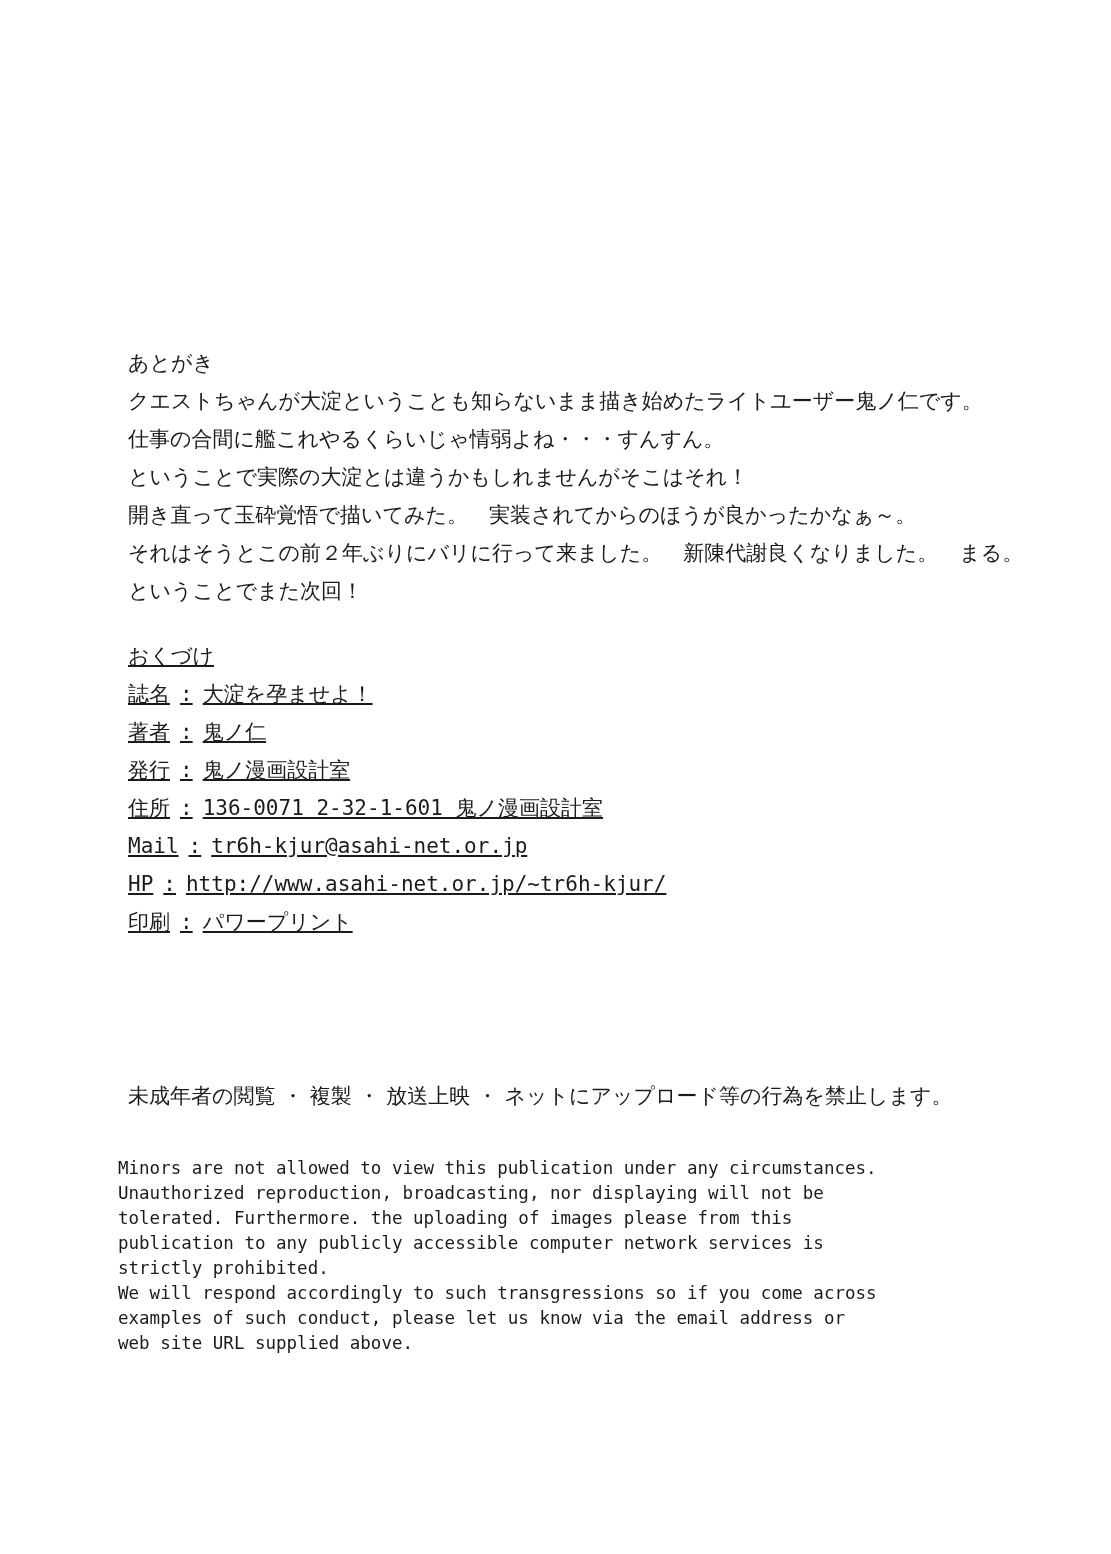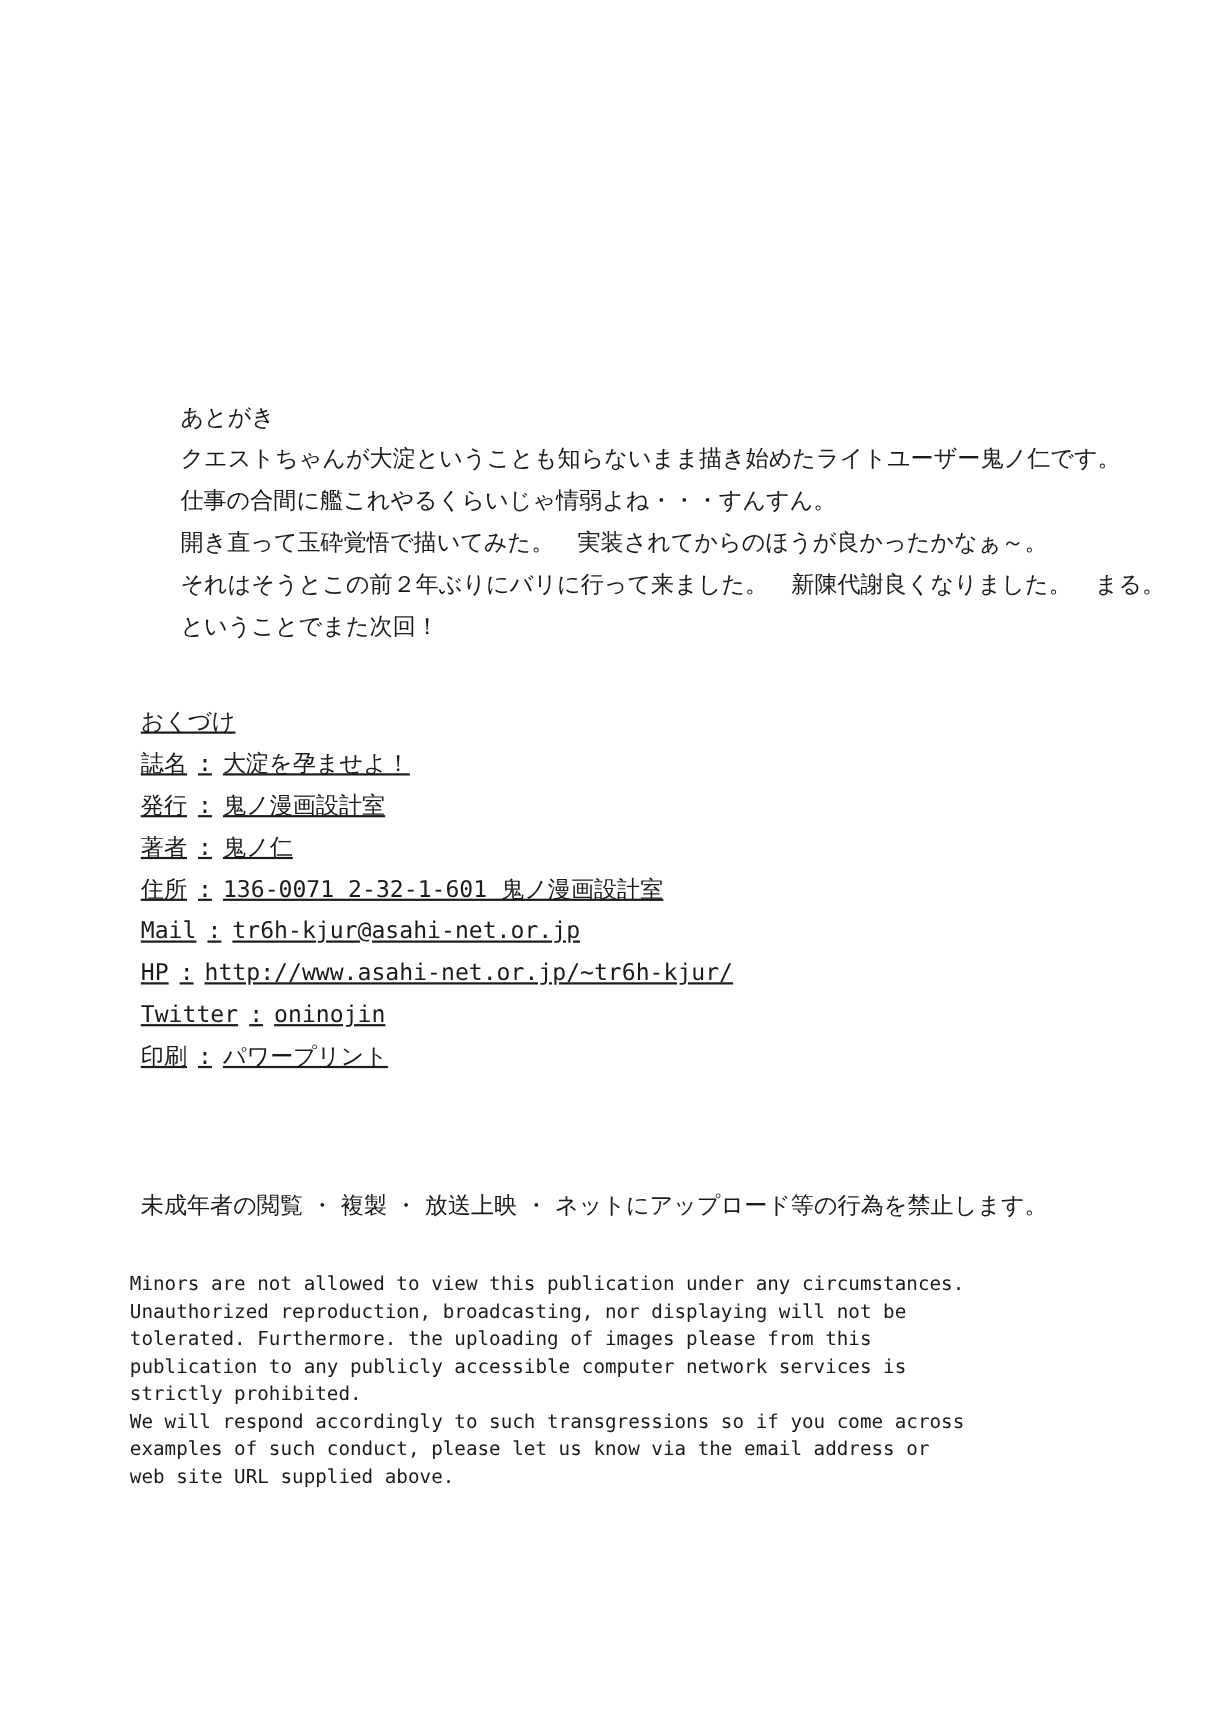--- a/index.html
+++ b/index.html
@@ -7,22 +7,22 @@
     position:relative;
     width:1111px;
     height:1554px;
     background:#ffffff;
     color:#1b1b1b;
     font-family:"DejaVu Sans","Liberation Sans",sans-serif;
     overflow:hidden;
   }
   .line{white-space:pre;}
   .afterword{
-    position:absolute;left:128px;top:360px;
-    font-size:21px;line-height:38px;margin-left:36px;
+    position:absolute;left:128px;top:344px;
+    font-size:21px;line-height:38px;
   }
   .colophon{
     position:absolute;left:128px;top:637px;
     font-size:21px;line-height:38px;
     font-family:"DejaVu Sans Mono","DejaVu Sans","Liberation Mono",monospace;
     text-decoration:underline;
   }
   .colophon .sep{margin:0 10px;}
   .notice-jp{
     position:absolute;left:128px;top:1078px;
@@ -36,34 +36,34 @@
 </style>
 </head>
 <body>
 
 <div class="page">
 
   <section class="afterword">
     <div class="line">あとがき</div>
     <div class="line">クエストちゃんが大淀ということも知らないまま描き始めたライトユーザー鬼ノ仁です。</div>
     <div class="line">仕事の合間に艦これやるくらいじゃ情弱よね・・・すんすん。</div>
+    <div class="line">ということで実際の大淀とは違うかもしれませんがそこはそれ！</div>
     <div class="line">開き直って玉砕覚悟で描いてみた。　実装されてからのほうが良かったかなぁ～。</div>
     <div class="line">それはそうとこの前２年ぶりにバリに行って来ました。　新陳代謝良くなりました。　まる。</div>
     <div class="line">ということでまた次回！</div>
   </section>
 
   <section class="colophon">
     <div class="line">おくづけ</div>
     <div class="line"><span>誌名</span><span class="sep">:</span><span>大淀を孕ませよ！</span></div>
+    <div class="line"><span>著者</span><span class="sep">:</span><span>鬼ノ仁</span></div>
     <div class="line"><span>発行</span><span class="sep">:</span><span>鬼ノ漫画設計室</span></div>
-    <div class="line"><span>著者</span><span class="sep">:</span><span>鬼ノ仁</span></div>
     <div class="line"><span>住所</span><span class="sep">:</span><span>136-0071 2-32-1-601 鬼ノ漫画設計室</span></div>
     <div class="line"><span>Mail</span><span class="sep">:</span><span>tr6h-kjur@asahi-net.or.jp</span></div>
     <div class="line"><span>HP</span><span class="sep">:</span><span>http://www.asahi-net.or.jp/~tr6h-kjur/</span></div>
-    <div class="line"><span>Twitter</span><span class="sep">:</span><span>oninojin</span></div>
     <div class="line"><span>印刷</span><span class="sep">:</span><span>パワープリント</span></div>
   </section>
 
   <section class="notice-jp">
     <div class="line">未成年者の閲覧 ・ 複製 ・ 放送上映 ・ ネットにアップロード等の行為を禁止します。</div>
   </section>
 
   <section class="notice-en">
     <div class="line">Minors are not allowed to view this publication under any circumstances.</div>
     <div class="line">Unauthorized reproduction, broadcasting, nor displaying will not be</div>

